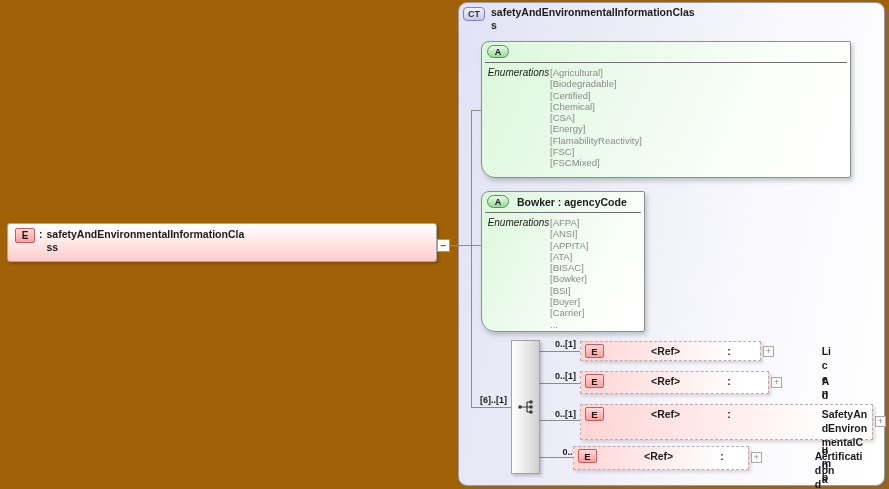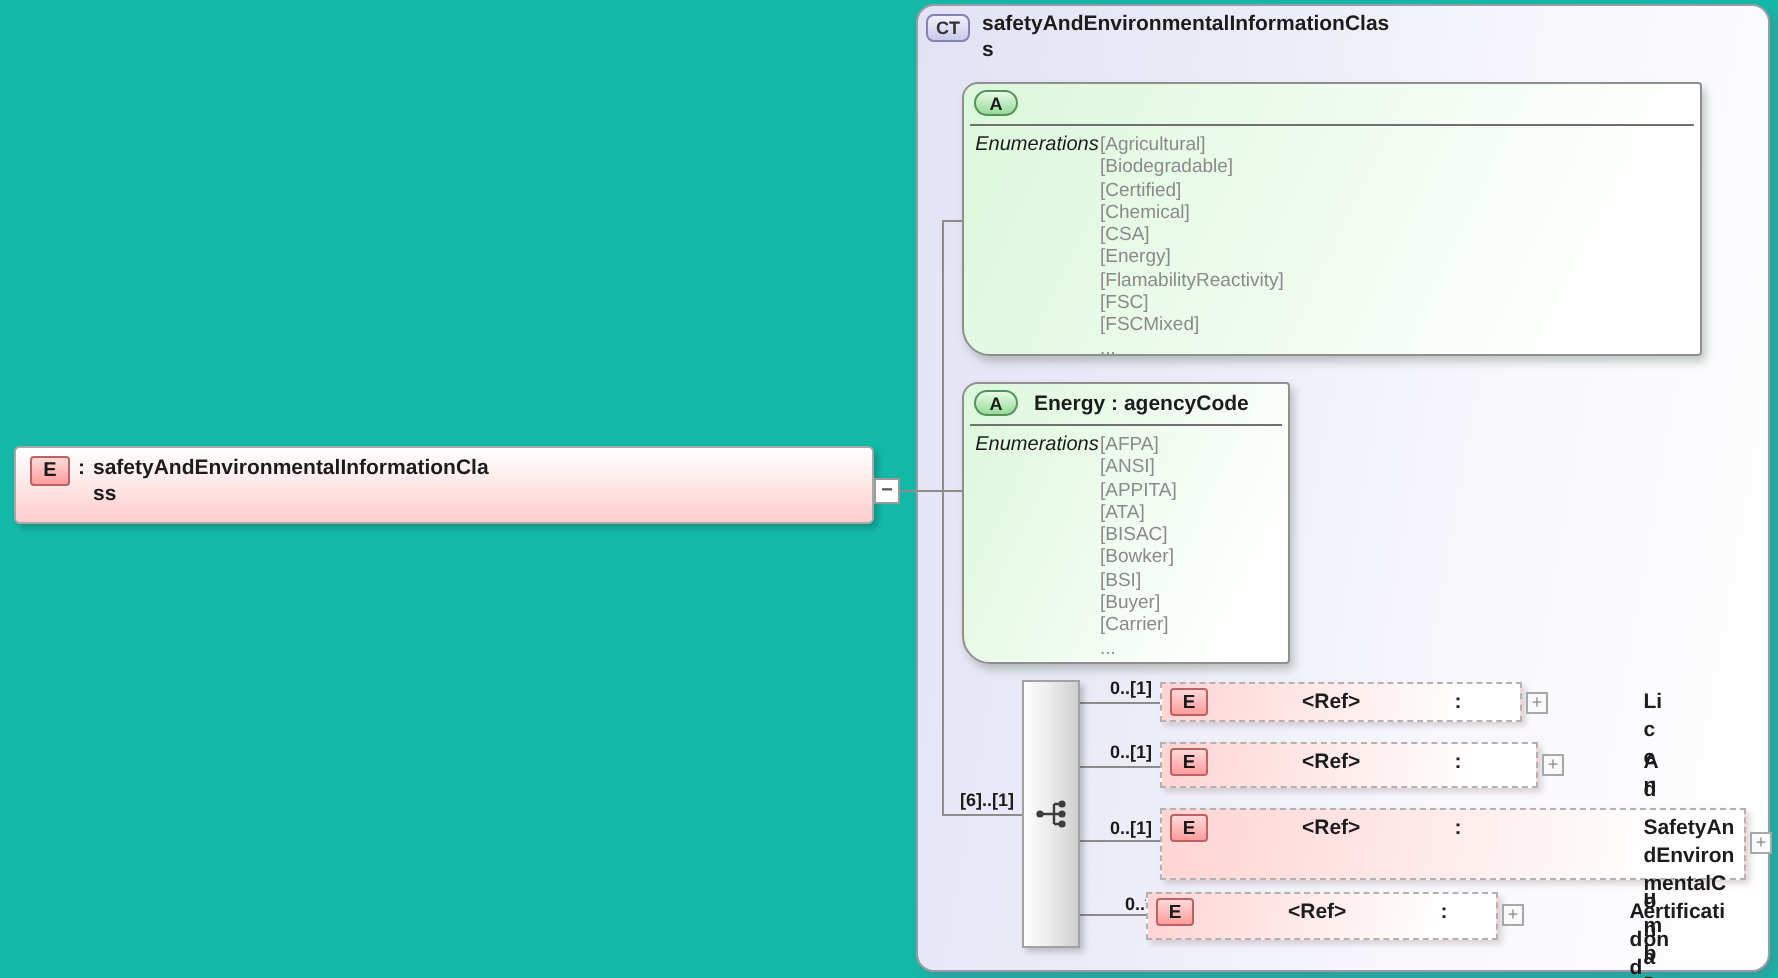--- a/index.html
+++ b/index.html
@@ -1,16 +1,16 @@
 <!DOCTYPE html>
 <html><head>
 <meta charset="utf-8">
 <style>
   html,body{margin:0;padding:0;background:#ffffff;}
-  .canvas{position:relative;width:889px;height:489px;background:#14b8a6;overflow:hidden;
+  .canvas{position:relative;width:889px;height:489px;background:#a16207;overflow:hidden;
           font-family:"Liberation Sans", sans-serif;}
   .canvas div,.canvas span{box-sizing:border-box;}
 
   
   .hline{position:absolute;height:1px;background:#8c8c8c;}
   .vline{position:absolute;width:1px;background:#8c8c8c;}
 
   
   .ct-box{position:absolute;left:458px;top:2px;width:427px;height:484px;
           border:1px solid #9a9aa8;border-radius:9px;
@@ -135,21 +135,21 @@
 [FlamabilityReactivity]
 [FSC]
 [FSCMixed]
 ...</div>
     </div>
   </div>
 
   <div class="attr attr2">
     <div class="attr-head">
       <span class="badge badge-a">A</span>
-      <span class="attr-title"><span>Energy</span> <span>:</span> <span>agencyCode</span></span>
+      <span class="attr-title"><span>Bowker</span> <span>:</span> <span>agencyCode</span></span>
     </div>
     <div class="attr-sep"></div>
     <div class="attr-body">
       <span class="enum-label">Enumerations</span>
       <div class="enum-values">[AFPA]
 [ANSI]
 [APPITA]
 [ATA]
 [BISAC]
 [Bowker]

